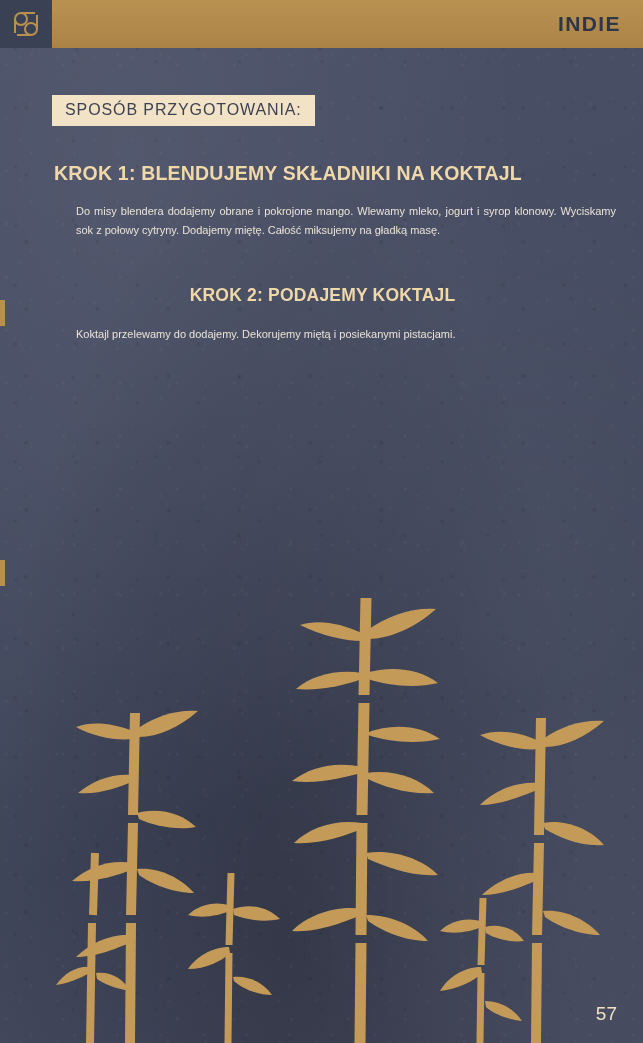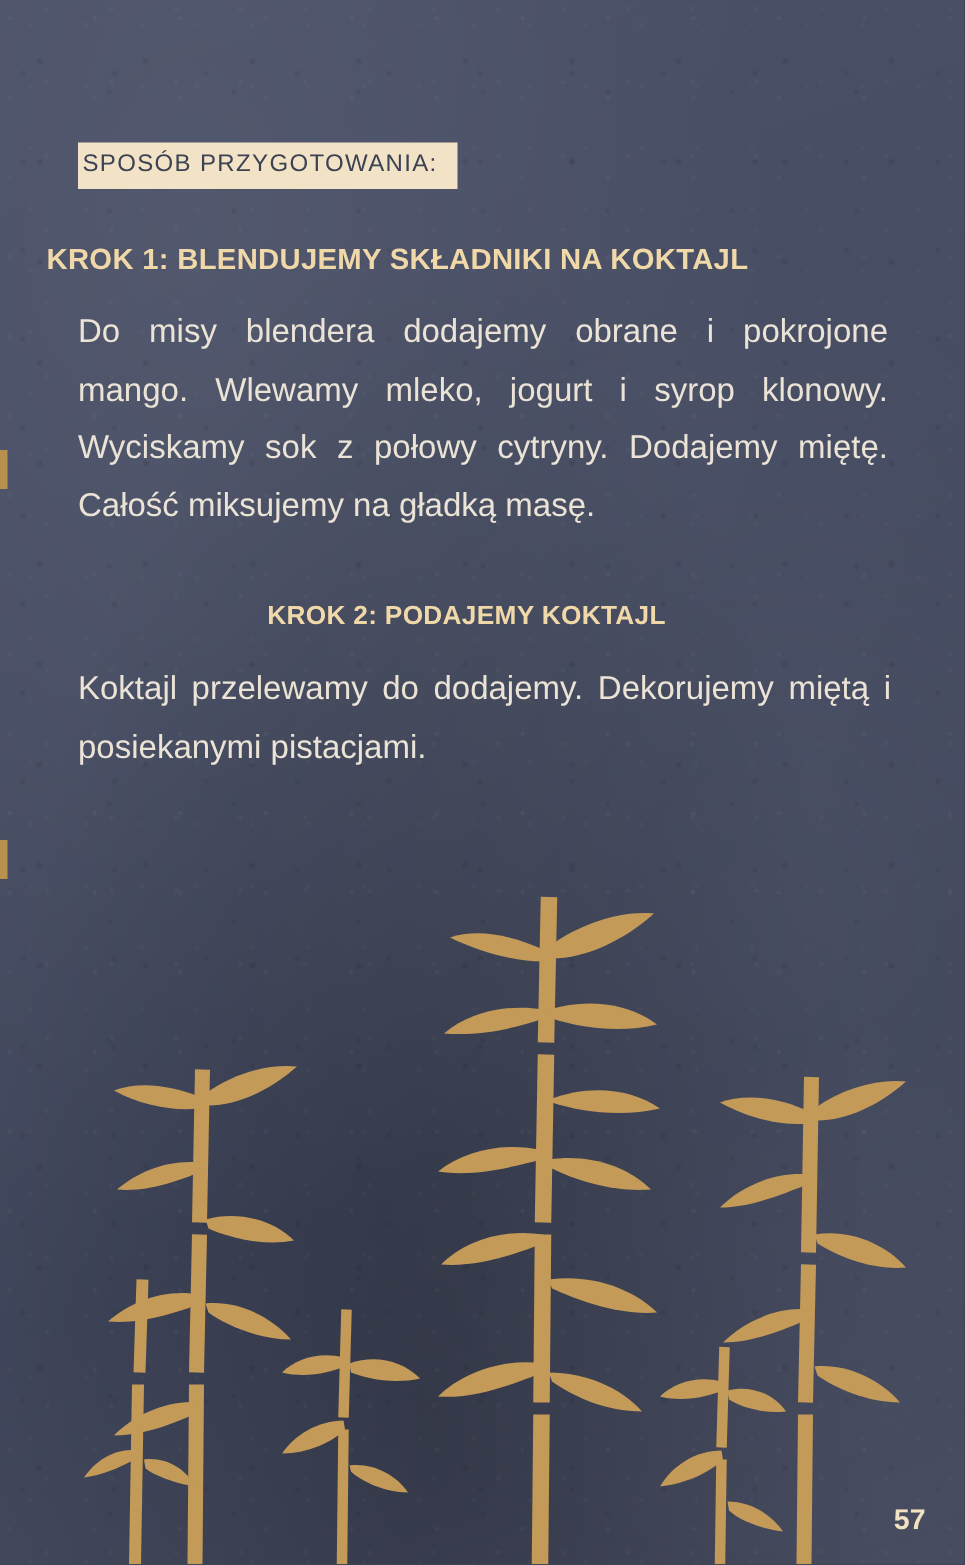--- a/index.html
+++ b/index.html
@@ -81,45 +81,45 @@
     position: absolute;
     left: 0;
     top: 48px;
     width: 643px;
     z-index: 4;
   }
 
   .section-label {
     display: inline-block;
     margin: 47px 0 0 52px;
-    padding: 6px 13px 7px 3px;
+    padding: 6px 13px 7px 13px;
     background: #f3e3c6;
     color: #3c4254;
     font-size: 16px;
     letter-spacing: 0.9px;
   }
 
   .step-title {
-    margin: 36px 52px 0 31px;
+    margin: 36px 52px 0 54px;
     color: #f0d8a8;
     font-size: 19.5px;
     font-weight: bold;
     letter-spacing: 0.2px;
   }
   .step-title.second {
     margin-top: 44px;
     font-size: 17.5px;
     text-align: center;
   }
 
   .step-body {
-    margin: 17px 52px 0 52px;
+    margin: 17px 52px 0 76px;
     width: 540px;
     color: #eae3d6;
-    font-size: 22px;
+    font-size: 11px;
     line-height: 1.75;
     text-align: justify;
   }
   .step-body.second {
     margin-top: 19px;
     width: 542px;
   }
 
   
   .bamboo {
@@ -131,21 +131,21 @@
     z-index: 2;
   }
 
   
   .page-number {
     position: absolute;
     right: 26px;
     bottom: 18px;
     color: #f2e2c2;
     font-size: 19px;
-    font-weight: bold;
+    font-weight: normal;
     z-index: 6;
   }
 
   
   .edge-tick {
     position: absolute;
     left: 0;
     width: 5px;
     height: 26px;
     background: #b9914f;
@@ -222,20 +222,32 @@
       <path d="M481 398 C 466 394 450 398 440 408 C 456 412 472 408 482 404 Z"></path>
       <path d="M485 404 C 500 400 516 406 524 418 C 508 420 492 414 486 410 Z"></path>
       <path d="M481 444 C 464 444 448 454 440 468 C 458 466 474 458 482 450 Z"></path>
       <path d="M485 478 C 500 478 514 486 522 498 C 506 496 492 490 486 484 Z"></path>
 
       <path d="M92 444 C 78 442 64 450 56 462 C 72 460 86 452 93 448 Z"></path>
       <path d="M96 450 C 110 448 124 456 130 468 C 116 466 102 460 97 456 Z"></path>
     </g>
   </svg>
 
+  <div class="topbar">
+    <div class="topbar-left">
+      <svg width="30" height="30" viewBox="0 0 30 30">
+        <g fill="none" stroke="#b9914f" stroke-width="2">
+          <circle cx="10" cy="10" r="6"></circle>
+          <circle cx="20" cy="20" r="6"></circle>
+          <path d="M10 4 L24 4 M4 10 L4 24 M26 6 L26 20 M6 26 L20 26"></path>
+        </g>
+      </svg>
+    </div>
+    <div class="topbar-title">INDIE</div>
+  </div>
 
   <div class="edge-tick" style="top:300px"></div>
   <div class="edge-tick" style="top:560px"></div>
 
   <div class="content">
     <div class="section-label">SPOSÓB PRZYGOTOWANIA:</div>
 
     <div class="step-title">KROK 1: BLENDUJEMY SKŁADNIKI NA KOKTAJL</div>
     <div class="step-body">Do misy blendera dodajemy obrane i pokrojone mango. Wlewamy mleko, jogurt i syrop klonowy. Wyciskamy sok z połowy cytryny. Dodajemy miętę. Całość miksujemy na gładką masę.</div>
 

